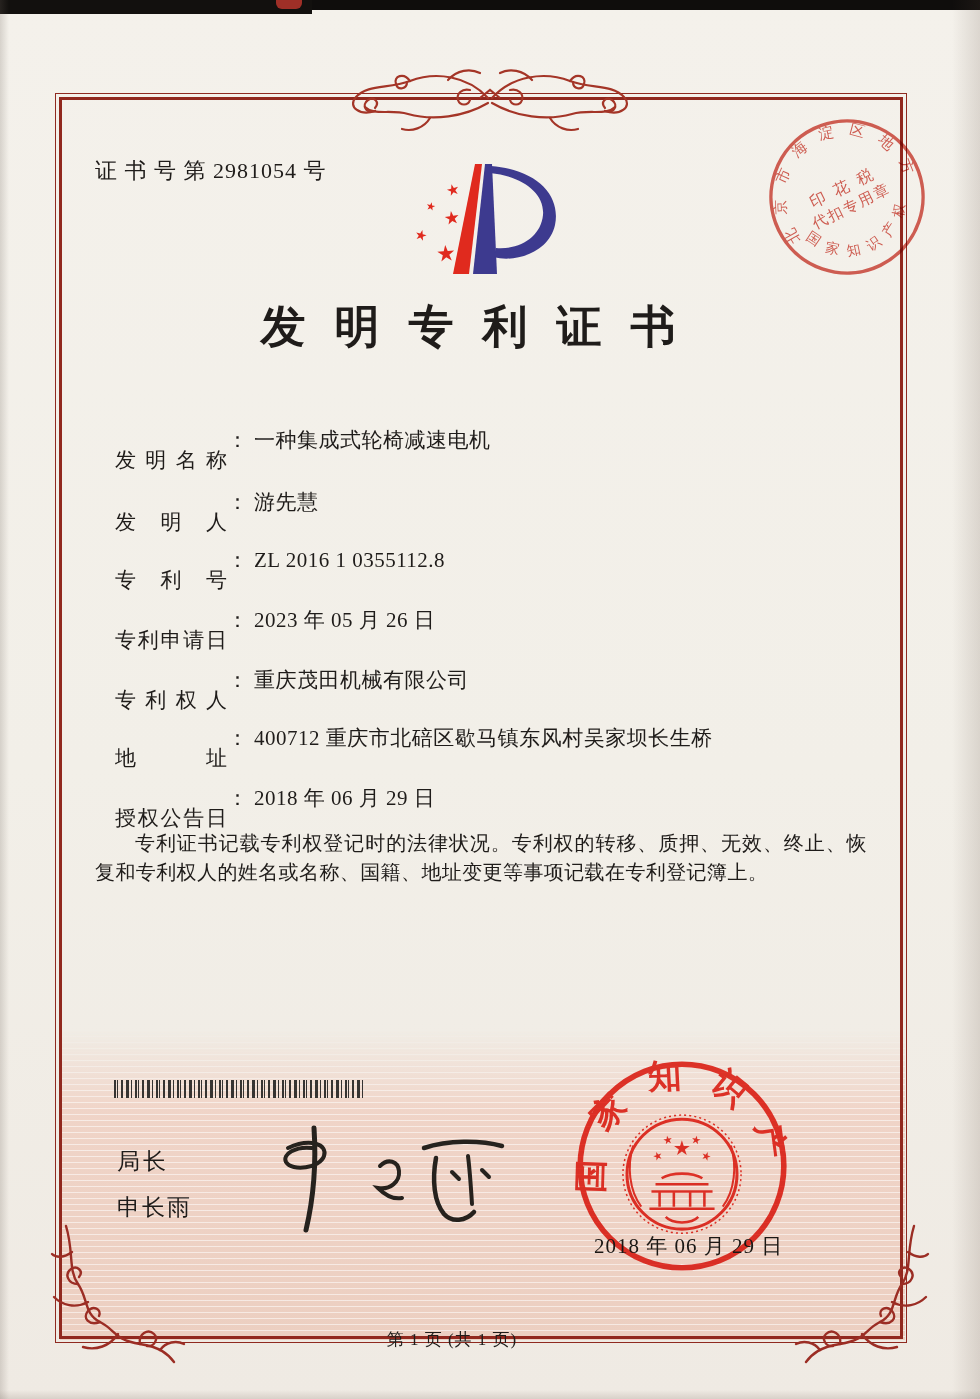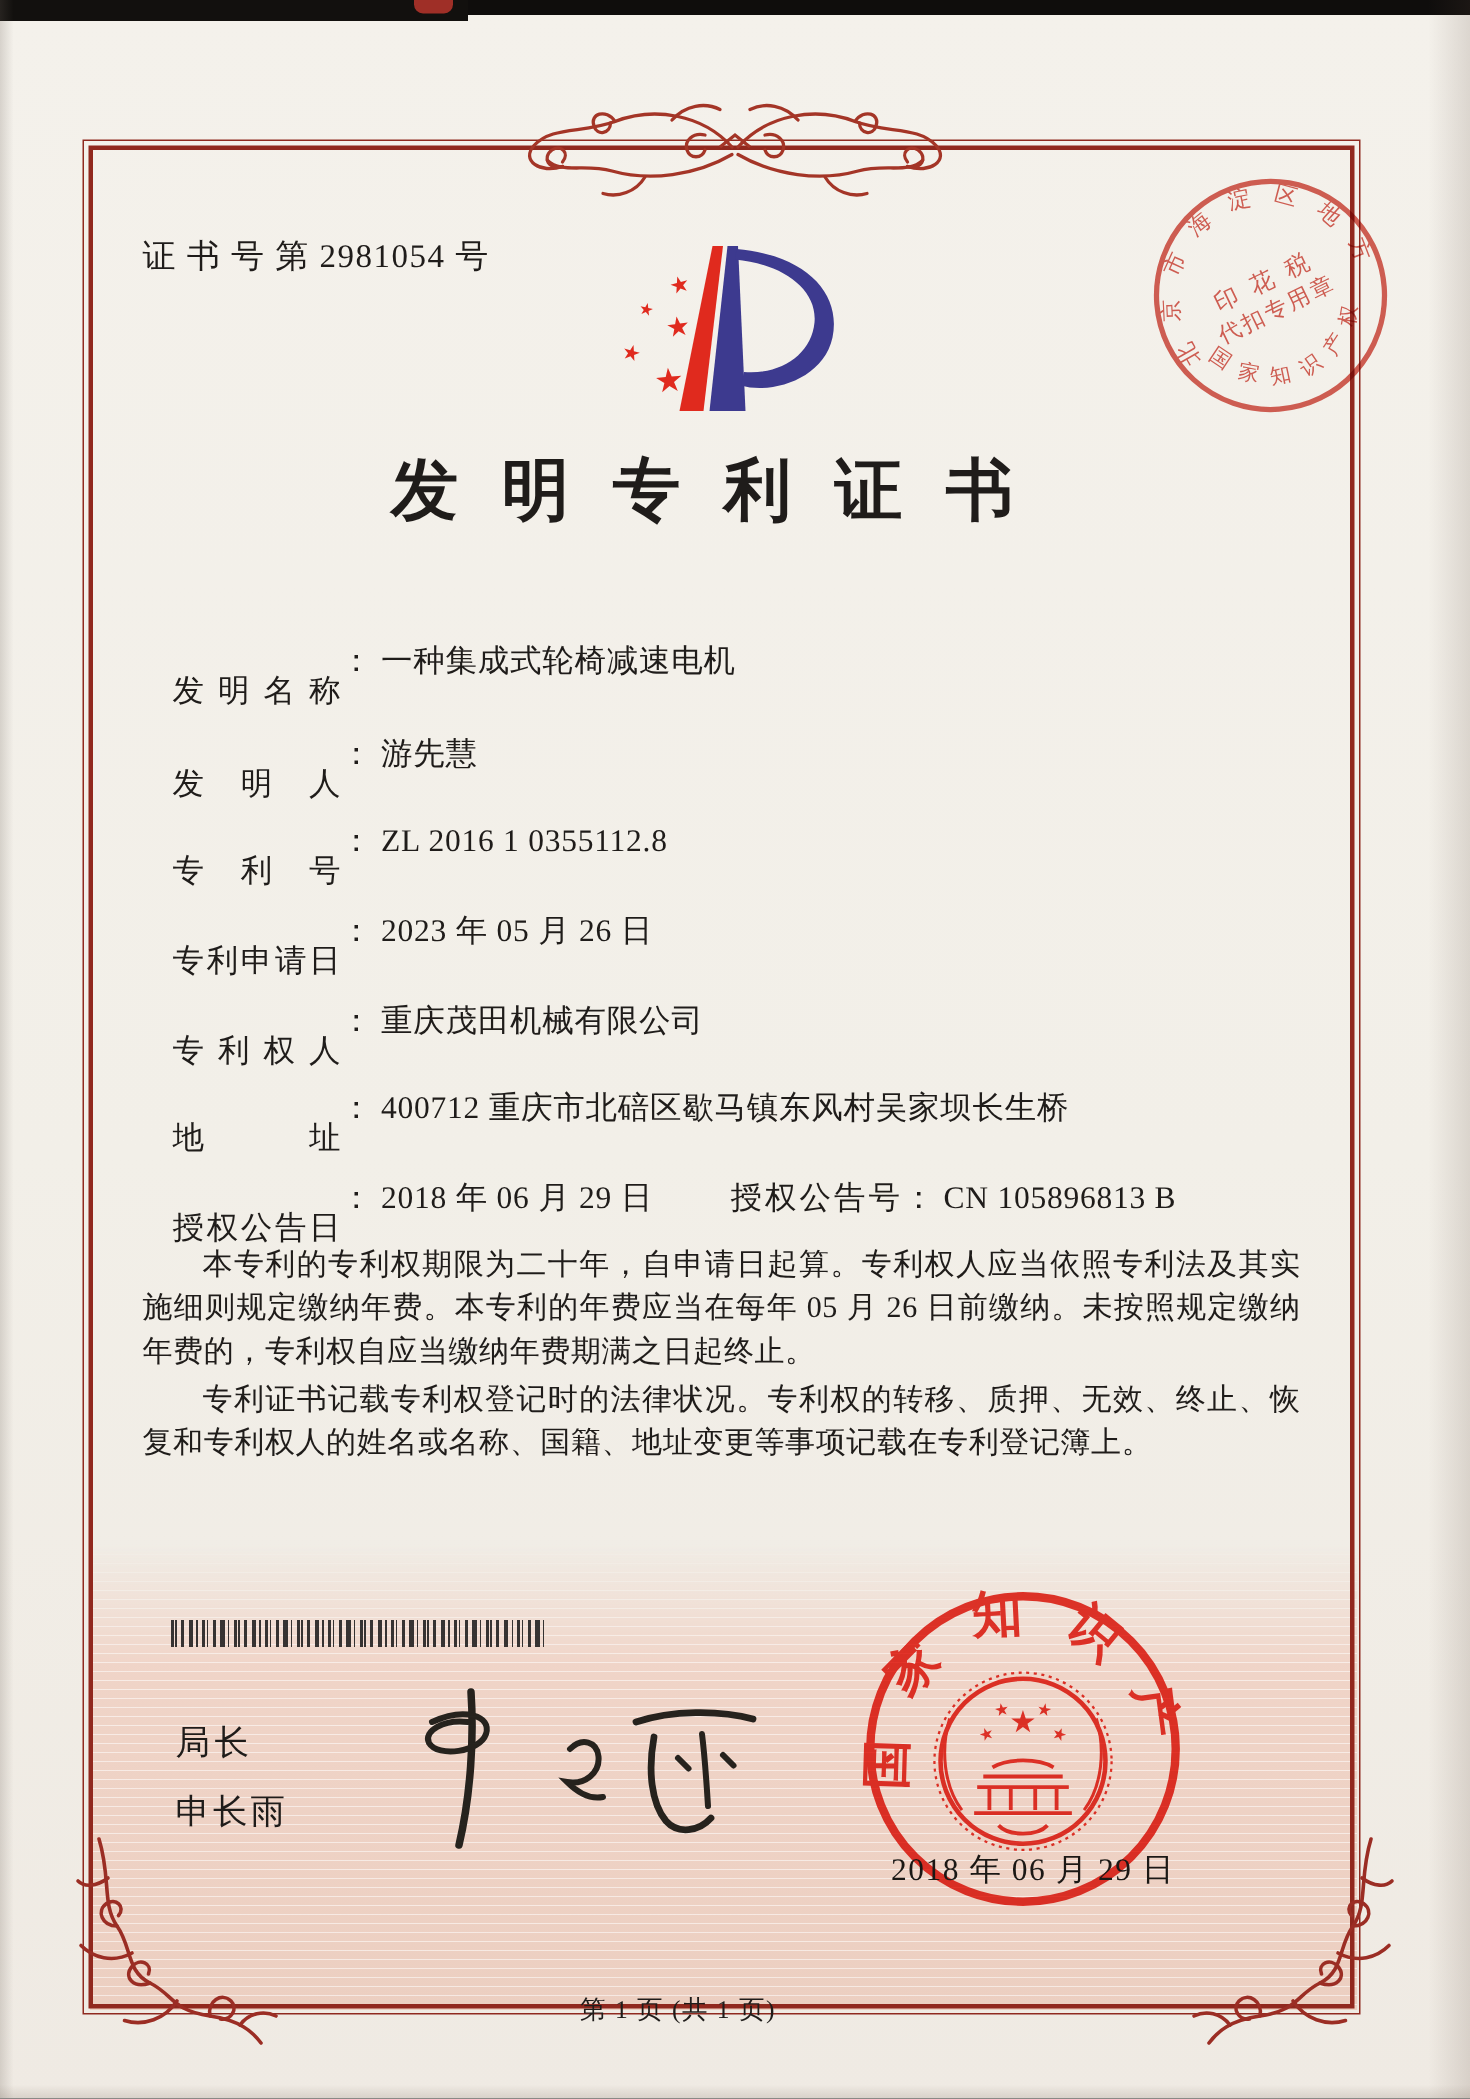--- a/index.html
+++ b/index.html
@@ -162,27 +162,23 @@
     <span class="flabel">专利申请日</span><span class="fcolon">：</span><span class="fvalue">2023 年 05 月 26 日</span>
   </div>
   <div class="abs field-row" style="top:665px">
     <span class="flabel">专利权人</span><span class="fcolon">：</span><span class="fvalue">重庆茂田机械有限公司</span>
   </div>
   <div class="abs field-row" style="top:723px">
     <span class="flabel">地址</span><span class="fcolon">：</span><span class="fvalue">400712 重庆市北碚区歇马镇东风村吴家坝长生桥</span>
   </div>
   <div class="abs field-row" style="top:783px">
     <span class="flabel">授权公告日</span><span class="fcolon">：</span><span class="fvalue">2018 年 06 月 29 日</span>
-    <span class="group2">
-      <span class="flabel2">授权公告号</span><span class="fcolon">：</span><span class="fvalue">CN 105896813 B</span>
-    </span>
   </div>
 
   <div class="abs paras">
-    <p>本专利的专利权期限为二十年，自申请日起算。专利权人应当依照专利法及其实施细则规定缴纳年费。本专利的年费应当在每年 05 月 26 日前缴纳。未按照规定缴纳年费的，专利权自应当缴纳年费期满之日起终止。</p>
     <p>专利证书记载专利权登记时的法律状况。专利权的转移、质押、无效、终止、恢复和专利权人的姓名或名称、国籍、地址变更等事项记载在专利登记簿上。</p>
   </div>
 
   <div class="abs barcode"></div>
 
   <div class="abs director-title">局长</div>
   <div class="abs director-name">申长雨</div>
 
   <svg class="svg-abs" style="left:252px;top:1114px" width="270" height="125" viewBox="0 0 270 125">
     <g stroke="#15130f" fill="none" stroke-linecap="round" opacity=".92">

